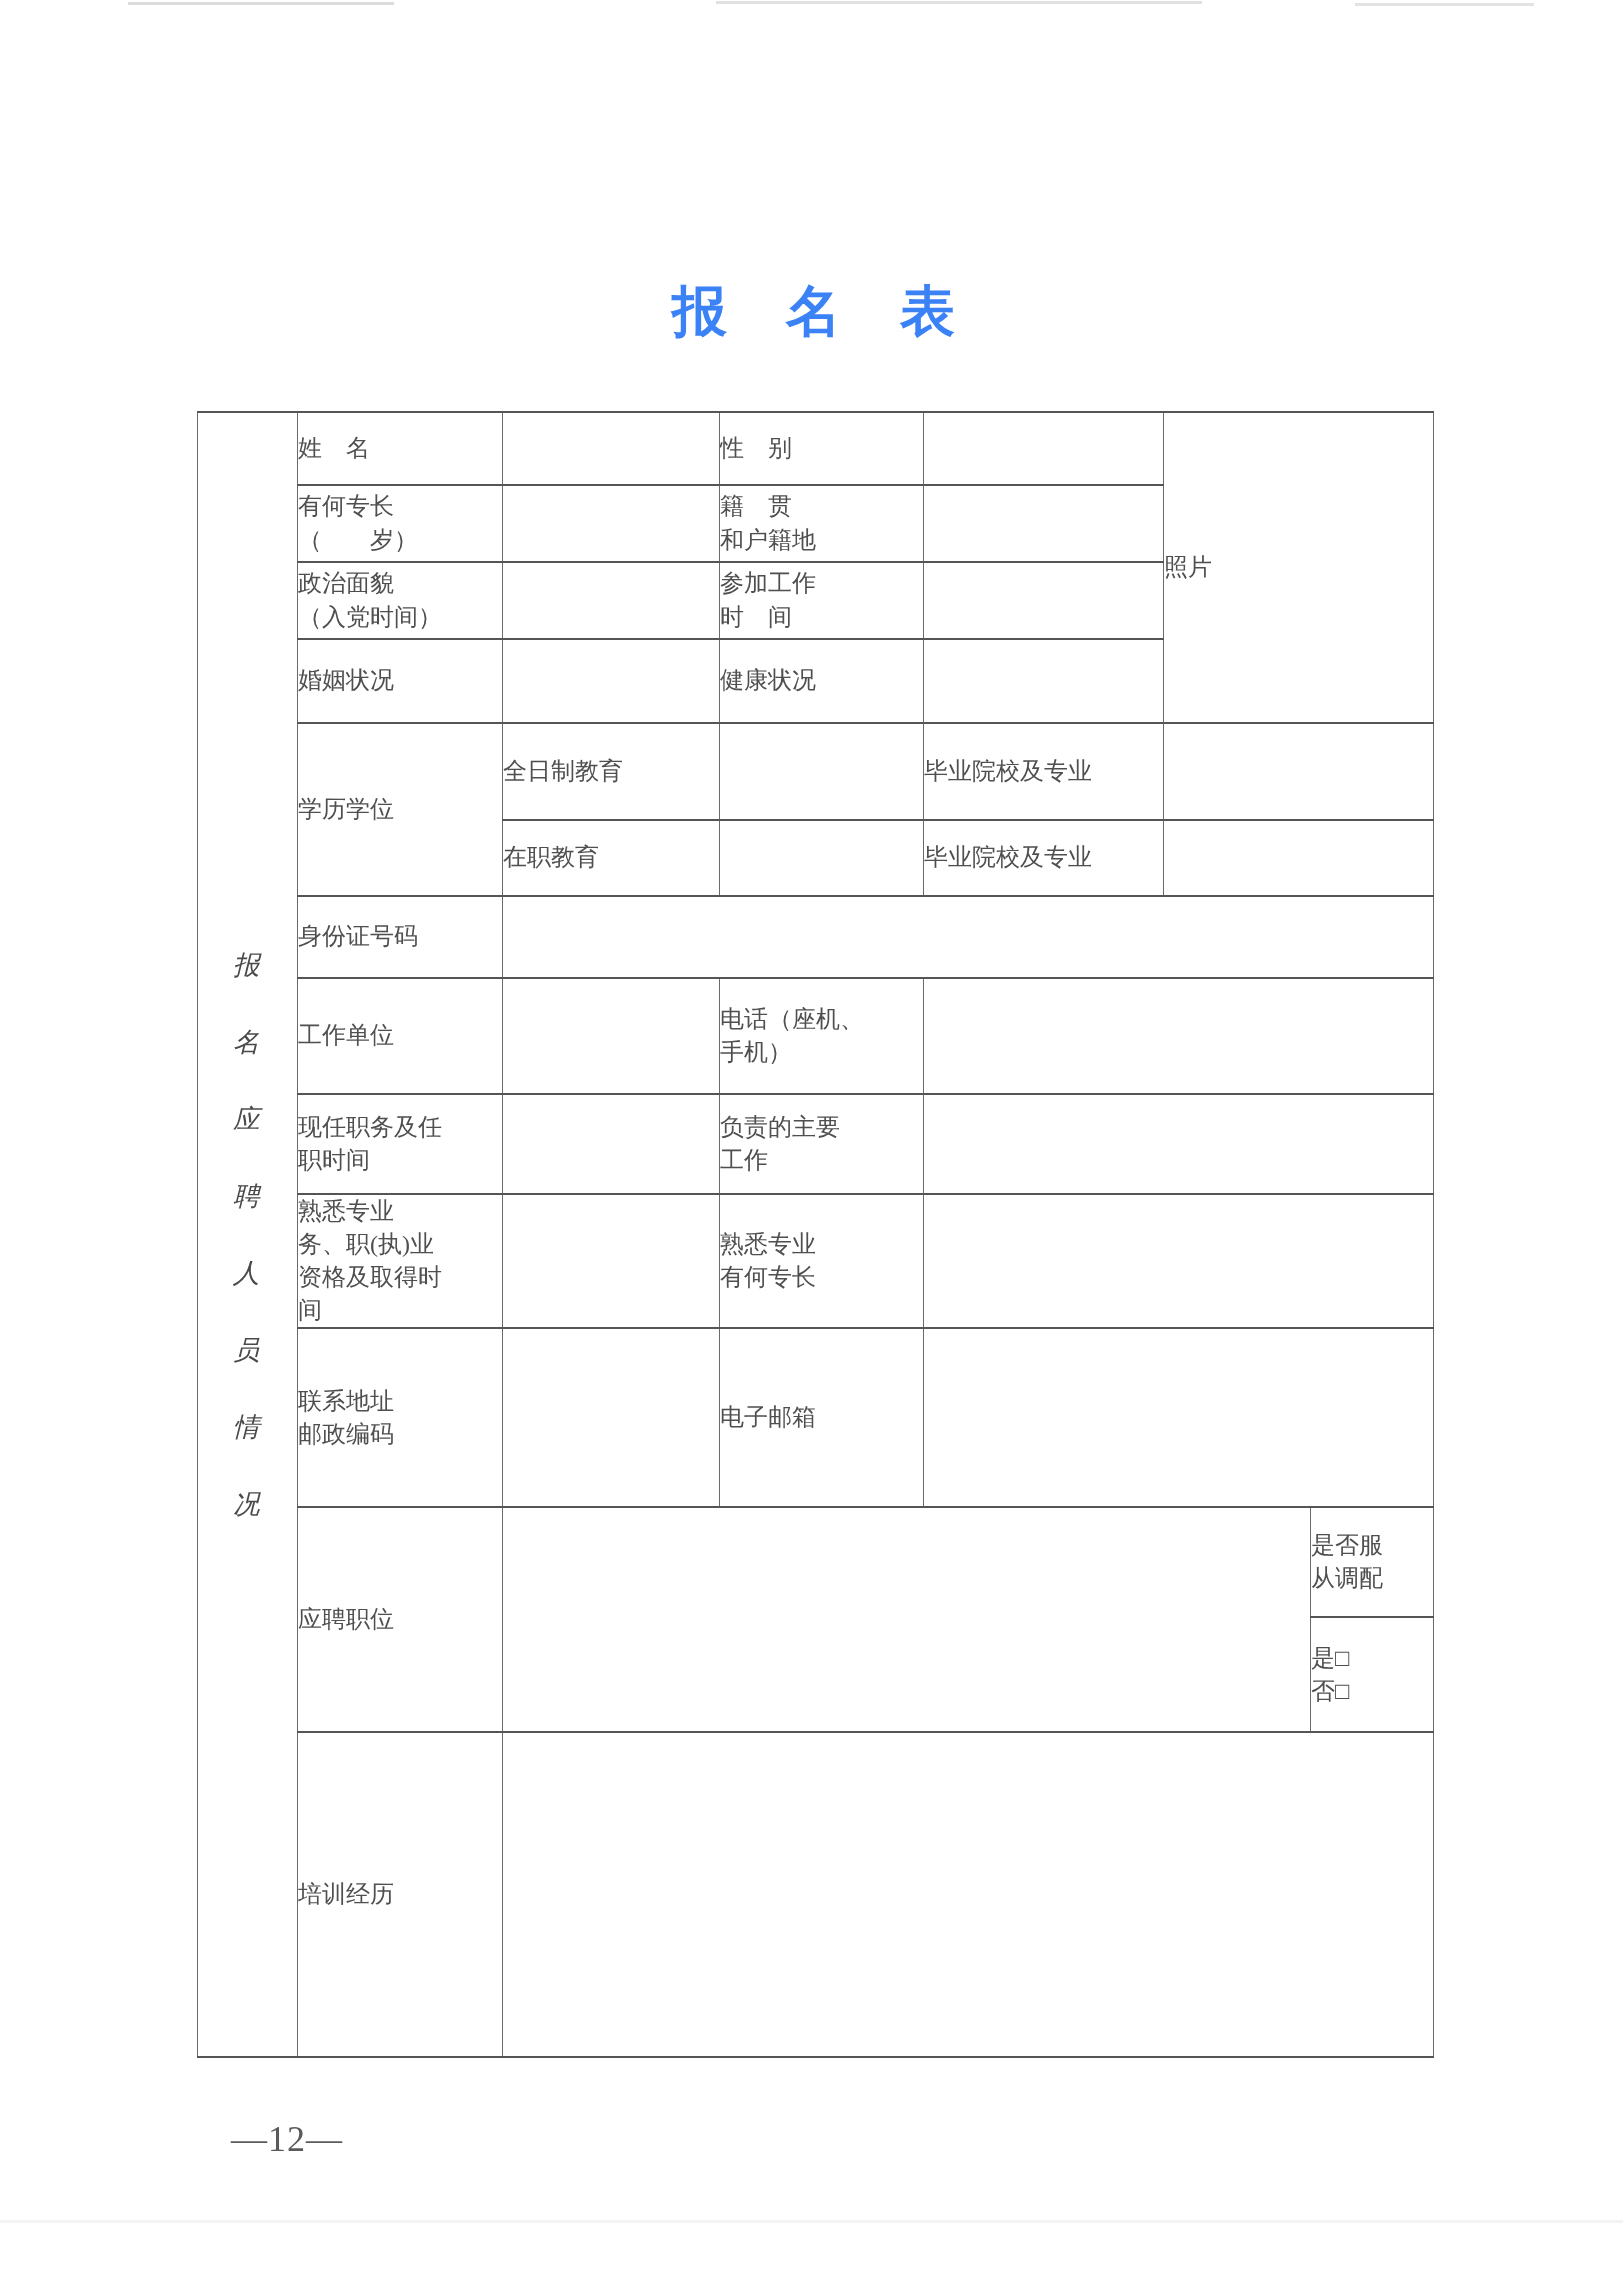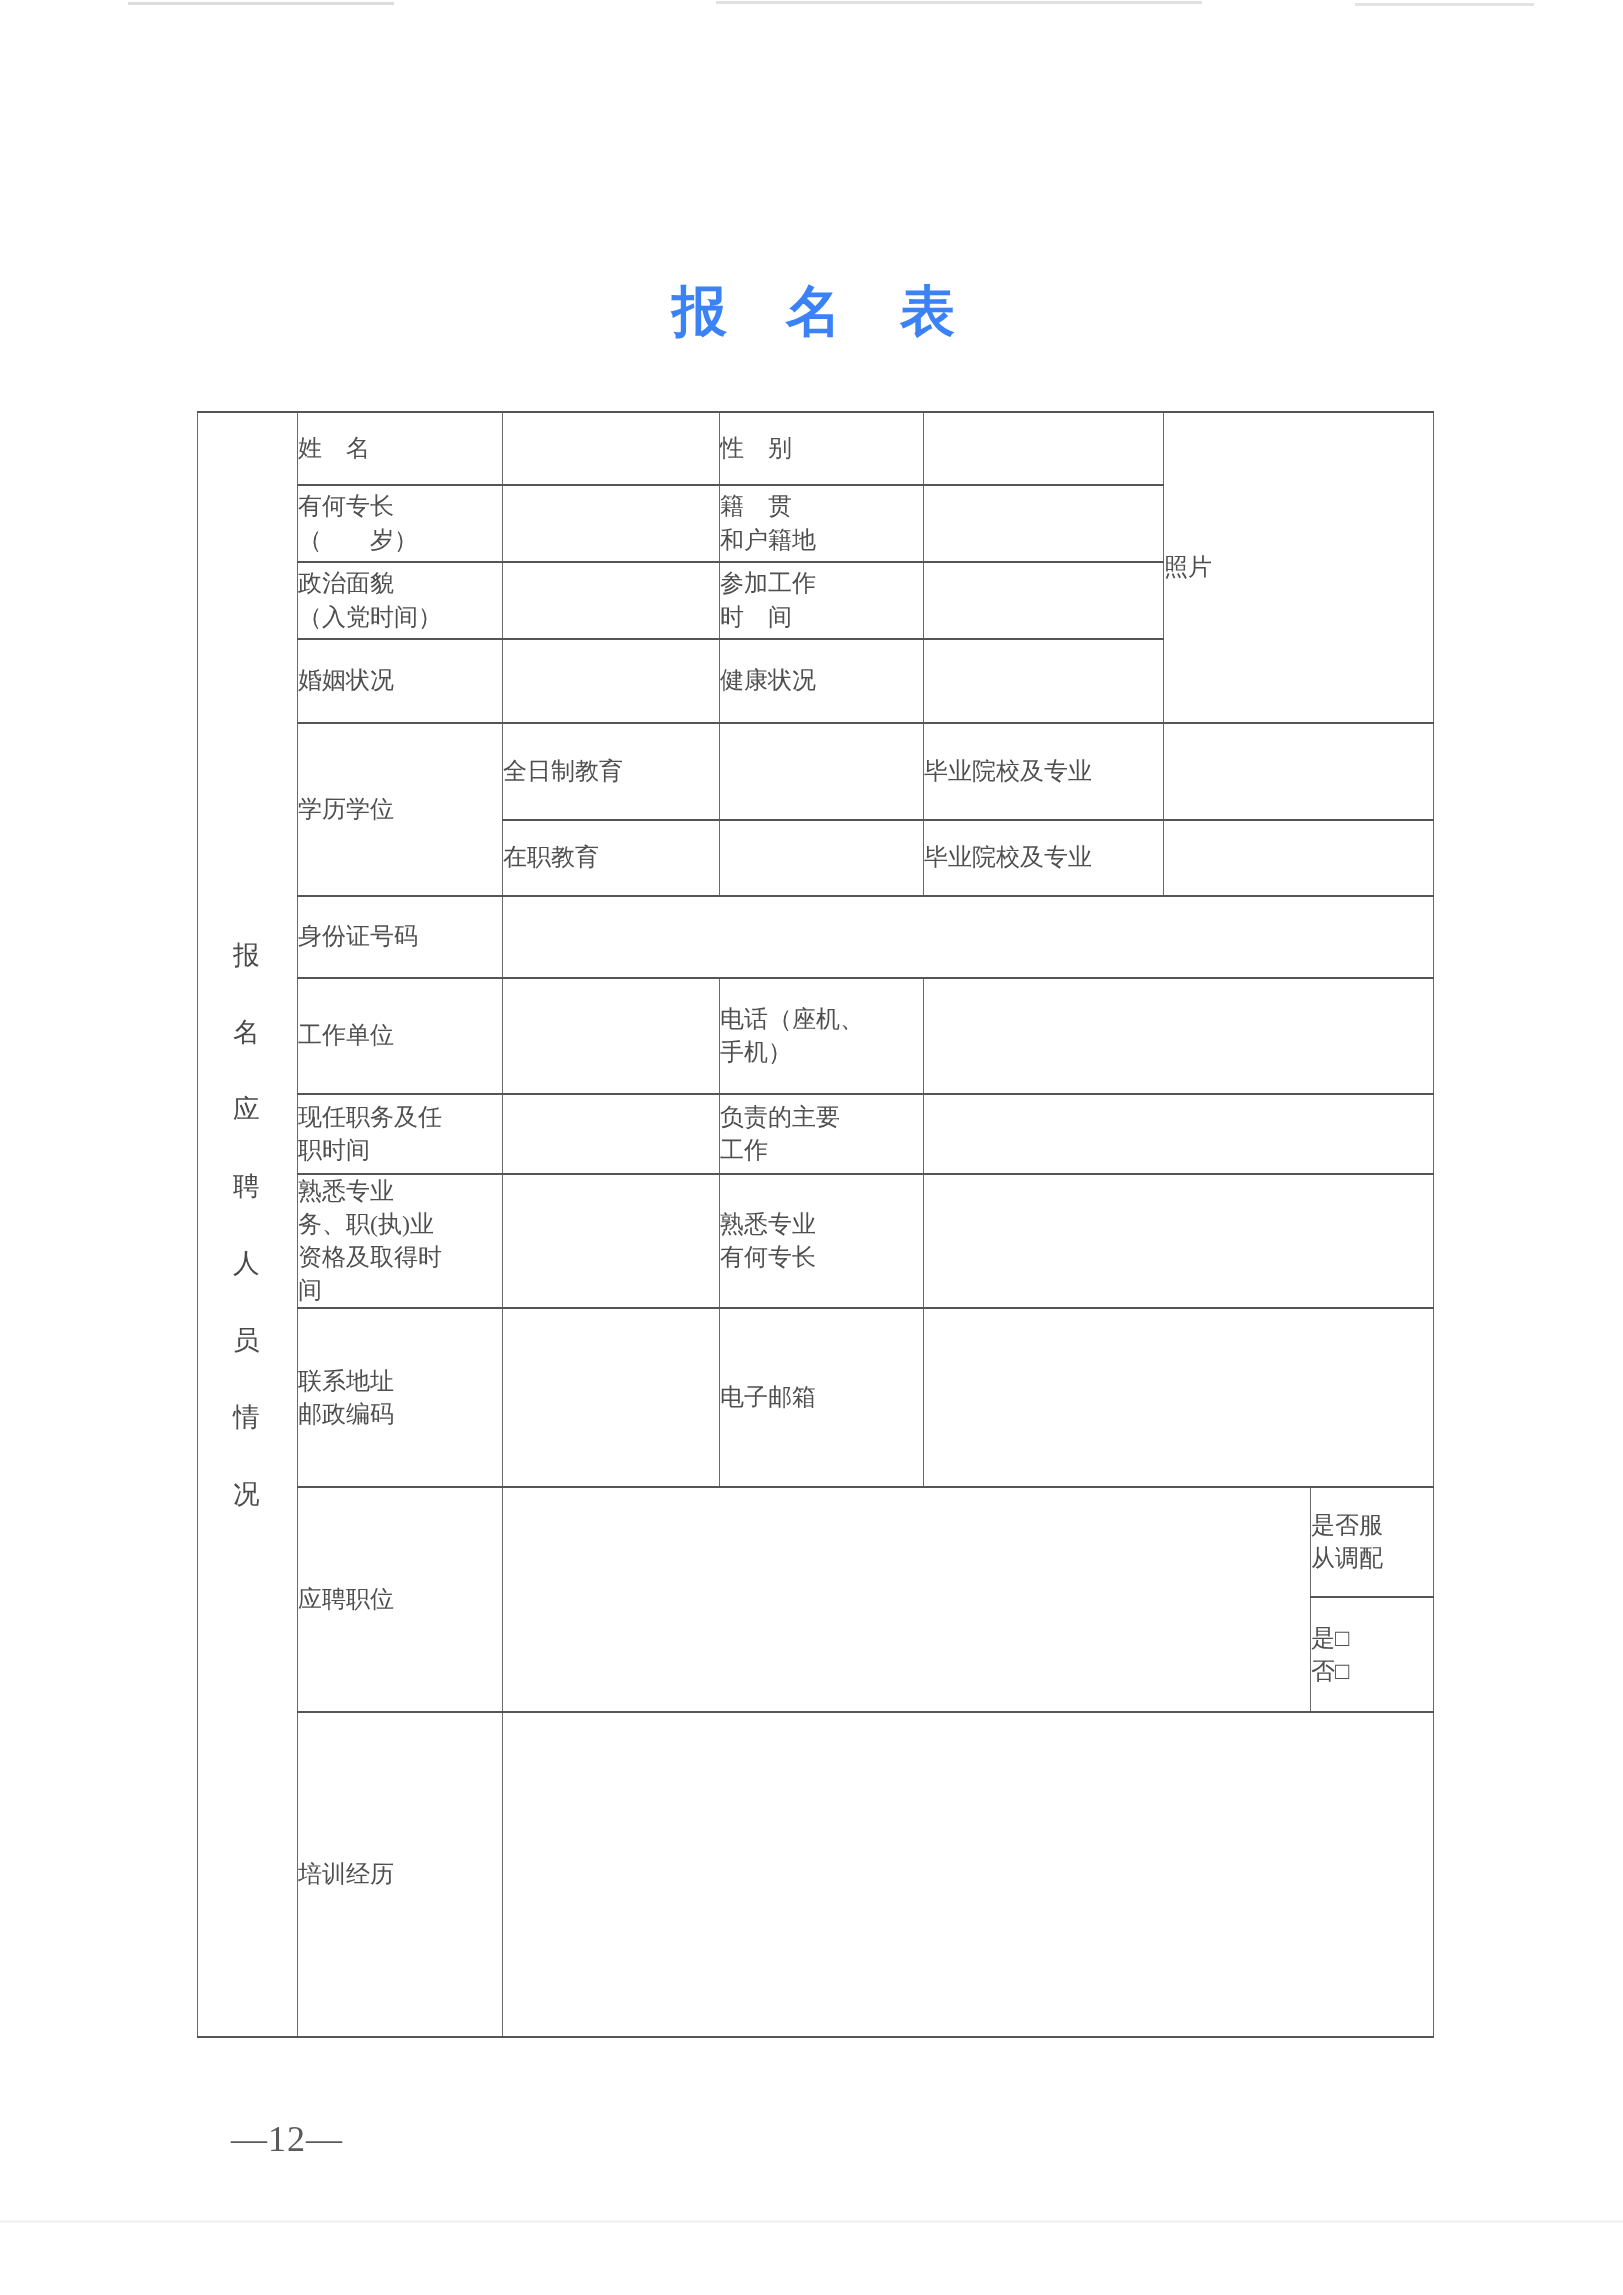--- a/index.html
+++ b/index.html
@@ -16,21 +16,21 @@
   table.form{
     position:absolute;left:197px;top:411px;width:1235px;
     border-collapse:collapse;table-layout:fixed;
   }
   table.form td{
     border:1.5px solid #6a6a6a;border-top:2.6px solid #555555;border-bottom:2.6px solid #555555;
     text-align:left;vertical-align:middle;padding:0;
     font-size:24px;line-height:1.38;color:#4f4f4f;
     white-space:pre-line;word-break:break-all;overflow:hidden;
   }
-  td.side{width:100px;}
+  td.side{width:100px;font-style:italic;}
   .vtext{
     width:29px;margin:0 auto;font-size:26.6px;line-height:77px;
     word-break:break-all;white-space:normal;color:#4a4a4a;
   }
   .page-number{
     position:absolute;left:231px;top:2118px;font-size:36px;color:#5a5a5a;
     letter-spacing:1px;white-space:pre;
   }
 </style>
 </head>
@@ -112,21 +112,21 @@
   </tr>
 
   <tr style="height:116px">
     <td>工作单位</td>
     <td></td>
     <td>电话（座机、
 手机）</td>
     <td colspan="3"></td>
   </tr>
 
-  <tr style="height:80px">
+  <tr style="height:100px">
     <td>现任职务及任
 职时间</td>
     <td></td>
     <td>负责的主要
 工作</td>
     <td colspan="3"></td>
   </tr>
 
   <tr style="height:133px">
     <td>熟悉专业

